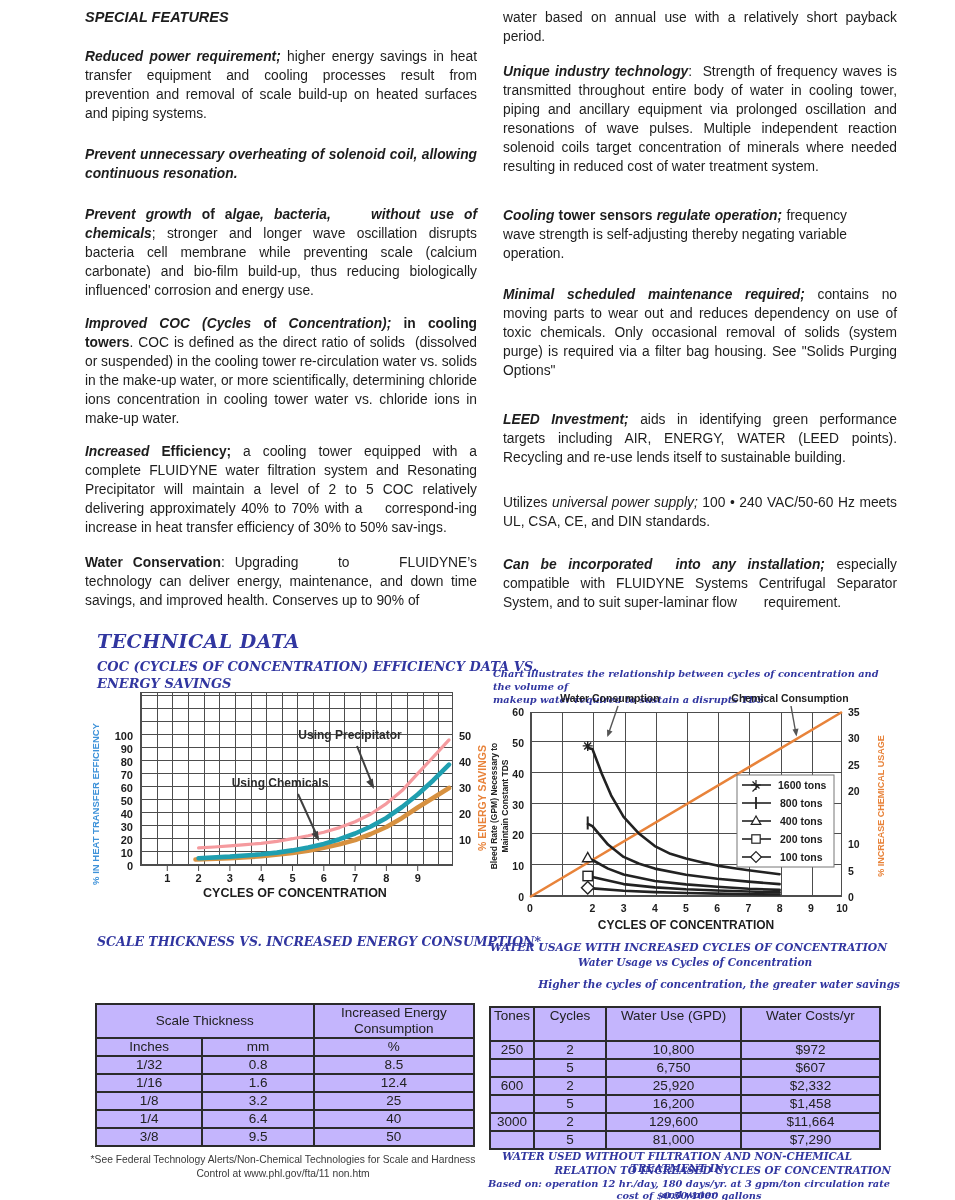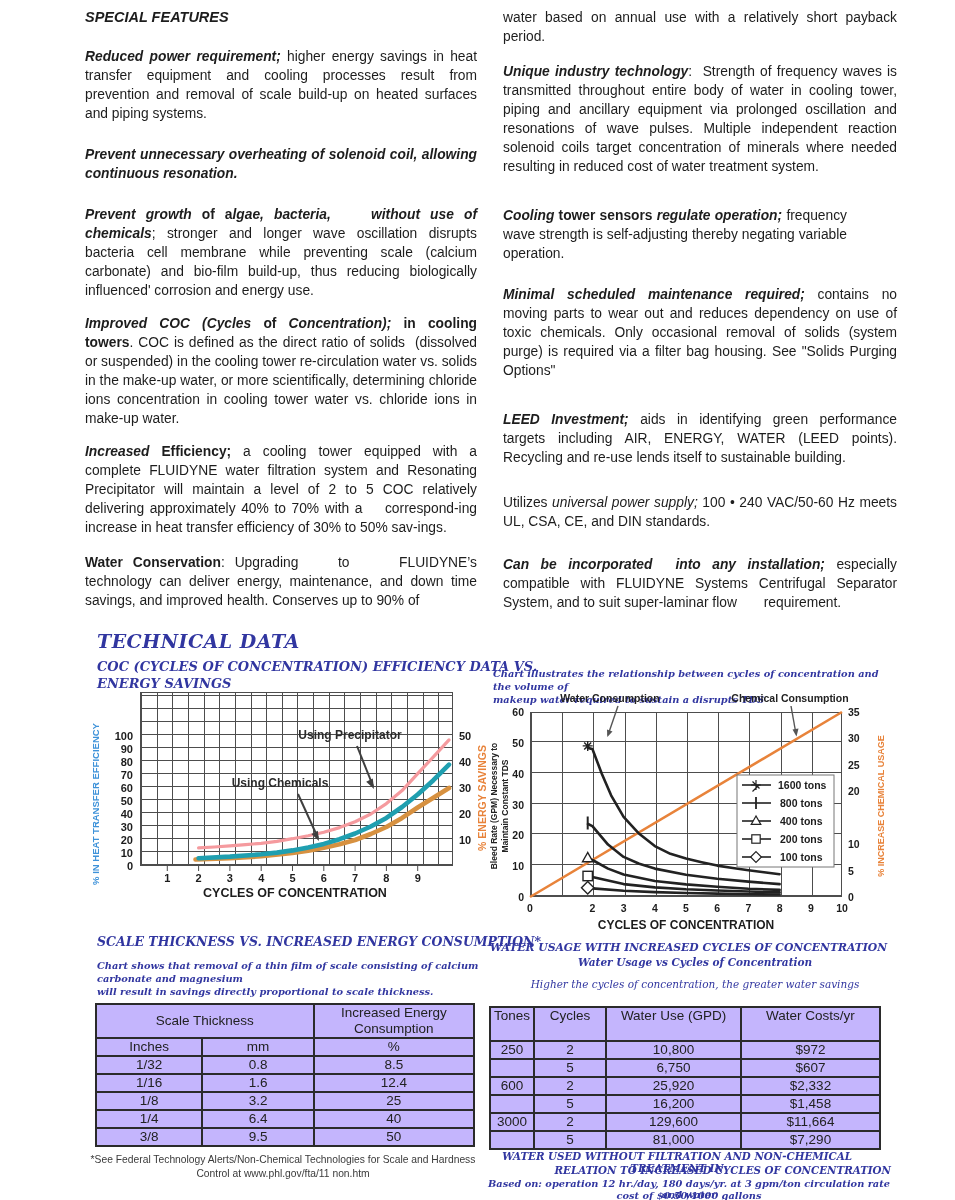--- a/index.html
+++ b/index.html
@@ -26,21 +26,21 @@
   .blue-head{position:absolute;font-family:"DejaVu Serif",serif;font-style:italic;font-weight:bold;color:#3136a0;}
   .blue-note{position:absolute;font-family:"DejaVu Serif",serif;font-style:italic;color:#3136a0;}
   .tech-title{left:97px;top:630px;font-size:19px;letter-spacing:0.5px;}
   .coc-head{left:97px;top:658px;font-size:13px;line-height:17px;}
   .scale-head{left:97px;top:934px;font-size:12.5px;}
   .scale-note{left:97px;top:959px;width:388px;font-size:9.8px;line-height:13px;font-weight:bold;}
   .evap-head{left:508px;top:645px;font-size:14.5px;}
   .evap-note{left:493px;top:667px;width:402px;font-size:9.8px;line-height:13px;font-weight:bold;}
   .usage-cap1{left:490px;top:941px;width:410px;text-align:left;font-size:10.8px;font-style:italic;}
   .usage-cap2{left:490px;top:956px;width:410px;text-align:center;font-size:10.5px;font-weight:bold;}
-  .usage-cap3{left:490px;top:978px;width:410px;text-align:center;font-size:10.5px;font-weight:normal;}
+  .usage-cap3{left:490px;top:978px;width:410px;text-align:right;font-size:10.5px;font-weight:bold;}
   .water-cap1{left:475px;top:1150px;width:404px;text-align:center;font-size:10.3px;}
   .water-cap2{left:487px;top:1164px;width:404px;text-align:right;font-size:10.3px;}
   .water-cap3{left:487px;top:1178px;width:404px;text-align:center;font-size:9.8px;font-weight:bold;}
   .water-cap4{left:487px;top:1190px;width:404px;text-align:center;font-size:9.8px;font-weight:bold;}
   
   .grid{position:absolute;border:1px solid #4d4d4d;box-sizing:border-box;}
   .grid-coc{left:140px;top:692px;width:313px;height:174px;
     background:
       repeating-linear-gradient(to right,#4d4d4d 0,#4d4d4d 1px,transparent 1px,transparent 15.65px),
       repeating-linear-gradient(to top,#4d4d4d 0,#4d4d4d 1px,transparent 1px,transparent 13px);}
@@ -219,24 +219,20 @@
       <text x="122" y="14" text-anchor="middle" font-size="10.5" font-weight="bold" fill="#222">Water Consumption</text>
       <line x1="130" y1="18" x2="120" y2="47" stroke="#555" stroke-width="1.4"></line>
       <polygon points="119.3,49 119,41.5 124.5,43.5" fill="#555"></polygon>
       <text x="302" y="14" text-anchor="middle" font-size="10.5" font-weight="bold" fill="#222">Chemical Consumption</text>
       <line x1="303" y1="18" x2="308" y2="46" stroke="#555" stroke-width="1.4"></line>
       <polygon points="308.5,48.5 304.5,41.5 310.5,40.5" fill="#555"></polygon>
     </g>
   </svg>
 
   <div class="blue-head scale-head">SCALE THICKNESS VS. INCREASED ENERGY CONSUMPTION*</div>
-  <div class="blue-note scale-note">
-    <div>Chart shows that removal of a thin film of scale consisting of calcium carbonate and magnesium</div>
-    <div>will result in savings directly proportional to scale thickness.</div>
-  </div>
   <div class="blue-head usage-cap1">WATER USAGE WITH INCREASED CYCLES OF CONCENTRATION</div>
   <div class="blue-note usage-cap2">Water Usage vs Cycles of Concentration</div>
   <div class="blue-note usage-cap3">Higher the cycles of concentration, the greater water savings</div>
 
   <table class="tbl-left">
     <colgroup>
         <col style="width:107px">
         <col style="width:112px">
         <col style="width:161px">
       </colgroup>

